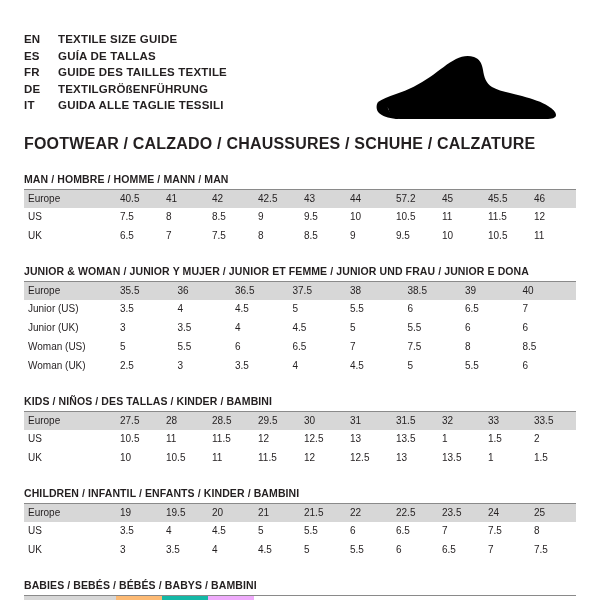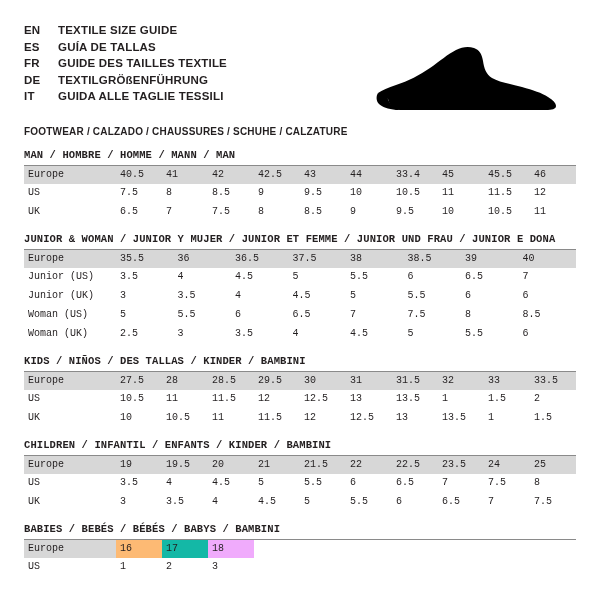--- a/index.html
+++ b/index.html
@@ -13,21 +13,21 @@
     font-family: "Liberation Sans", sans-serif;
     color: #231f20;
     position: relative;
     overflow: hidden;
   }
   .page {
     width: 600px;
     height: 600px;
     position: relative;
     box-sizing: border-box;
-    padding: 23px 24px 10px 24px;
+    padding: 32px 24px 10px 24px;
   }
 
   
   .header {
     display: flex;
     align-items: flex-start;
     justify-content: space-between;
     height: 92px;
   }
   .lang-block {
@@ -54,30 +54,29 @@
   .shoe-wrap {
     width: 200px;
     height: 80px;
     position: relative;
     margin-right: 6px;
     margin-top: 18px;
   }
   .shoe-wrap svg { display: block; }
 
   .footwear-line {
-    font-size: 10px;
+    font-size: 16px;
     font-weight: bold;
     letter-spacing: 0.2px;
     margin-top: 11px;
   }
 
   
   .section {
-    margin-top: 12px;
-    font-family: Liberation Mono, monospace;
+    margin-top: 20px;
   }
   .section-title {
     font-size: 10.5px;
     font-weight: bold;
     letter-spacing: 0.1px;
     padding-bottom: 4px;
     border-bottom: 1px solid #8a8a8a;
     margin-bottom: 0;
   }
   table {
@@ -158,21 +157,21 @@
     <table>
       <tbody>
           <tr class="shaded">
         <td class="label">Europe</td>
         <td>40.5</td>
         <td>41</td>
         <td>42</td>
         <td>42.5</td>
         <td>43</td>
         <td>44</td>
-        <td>33.4</td>
+        <td>57.2</td>
         <td>45</td>
         <td>45.5</td>
         <td>46</td>
       </tr>
       <tr class="plain">
         <td class="label">US</td>
         <td>7.5</td>
         <td>8</td>
         <td>8.5</td>
         <td>9</td>

